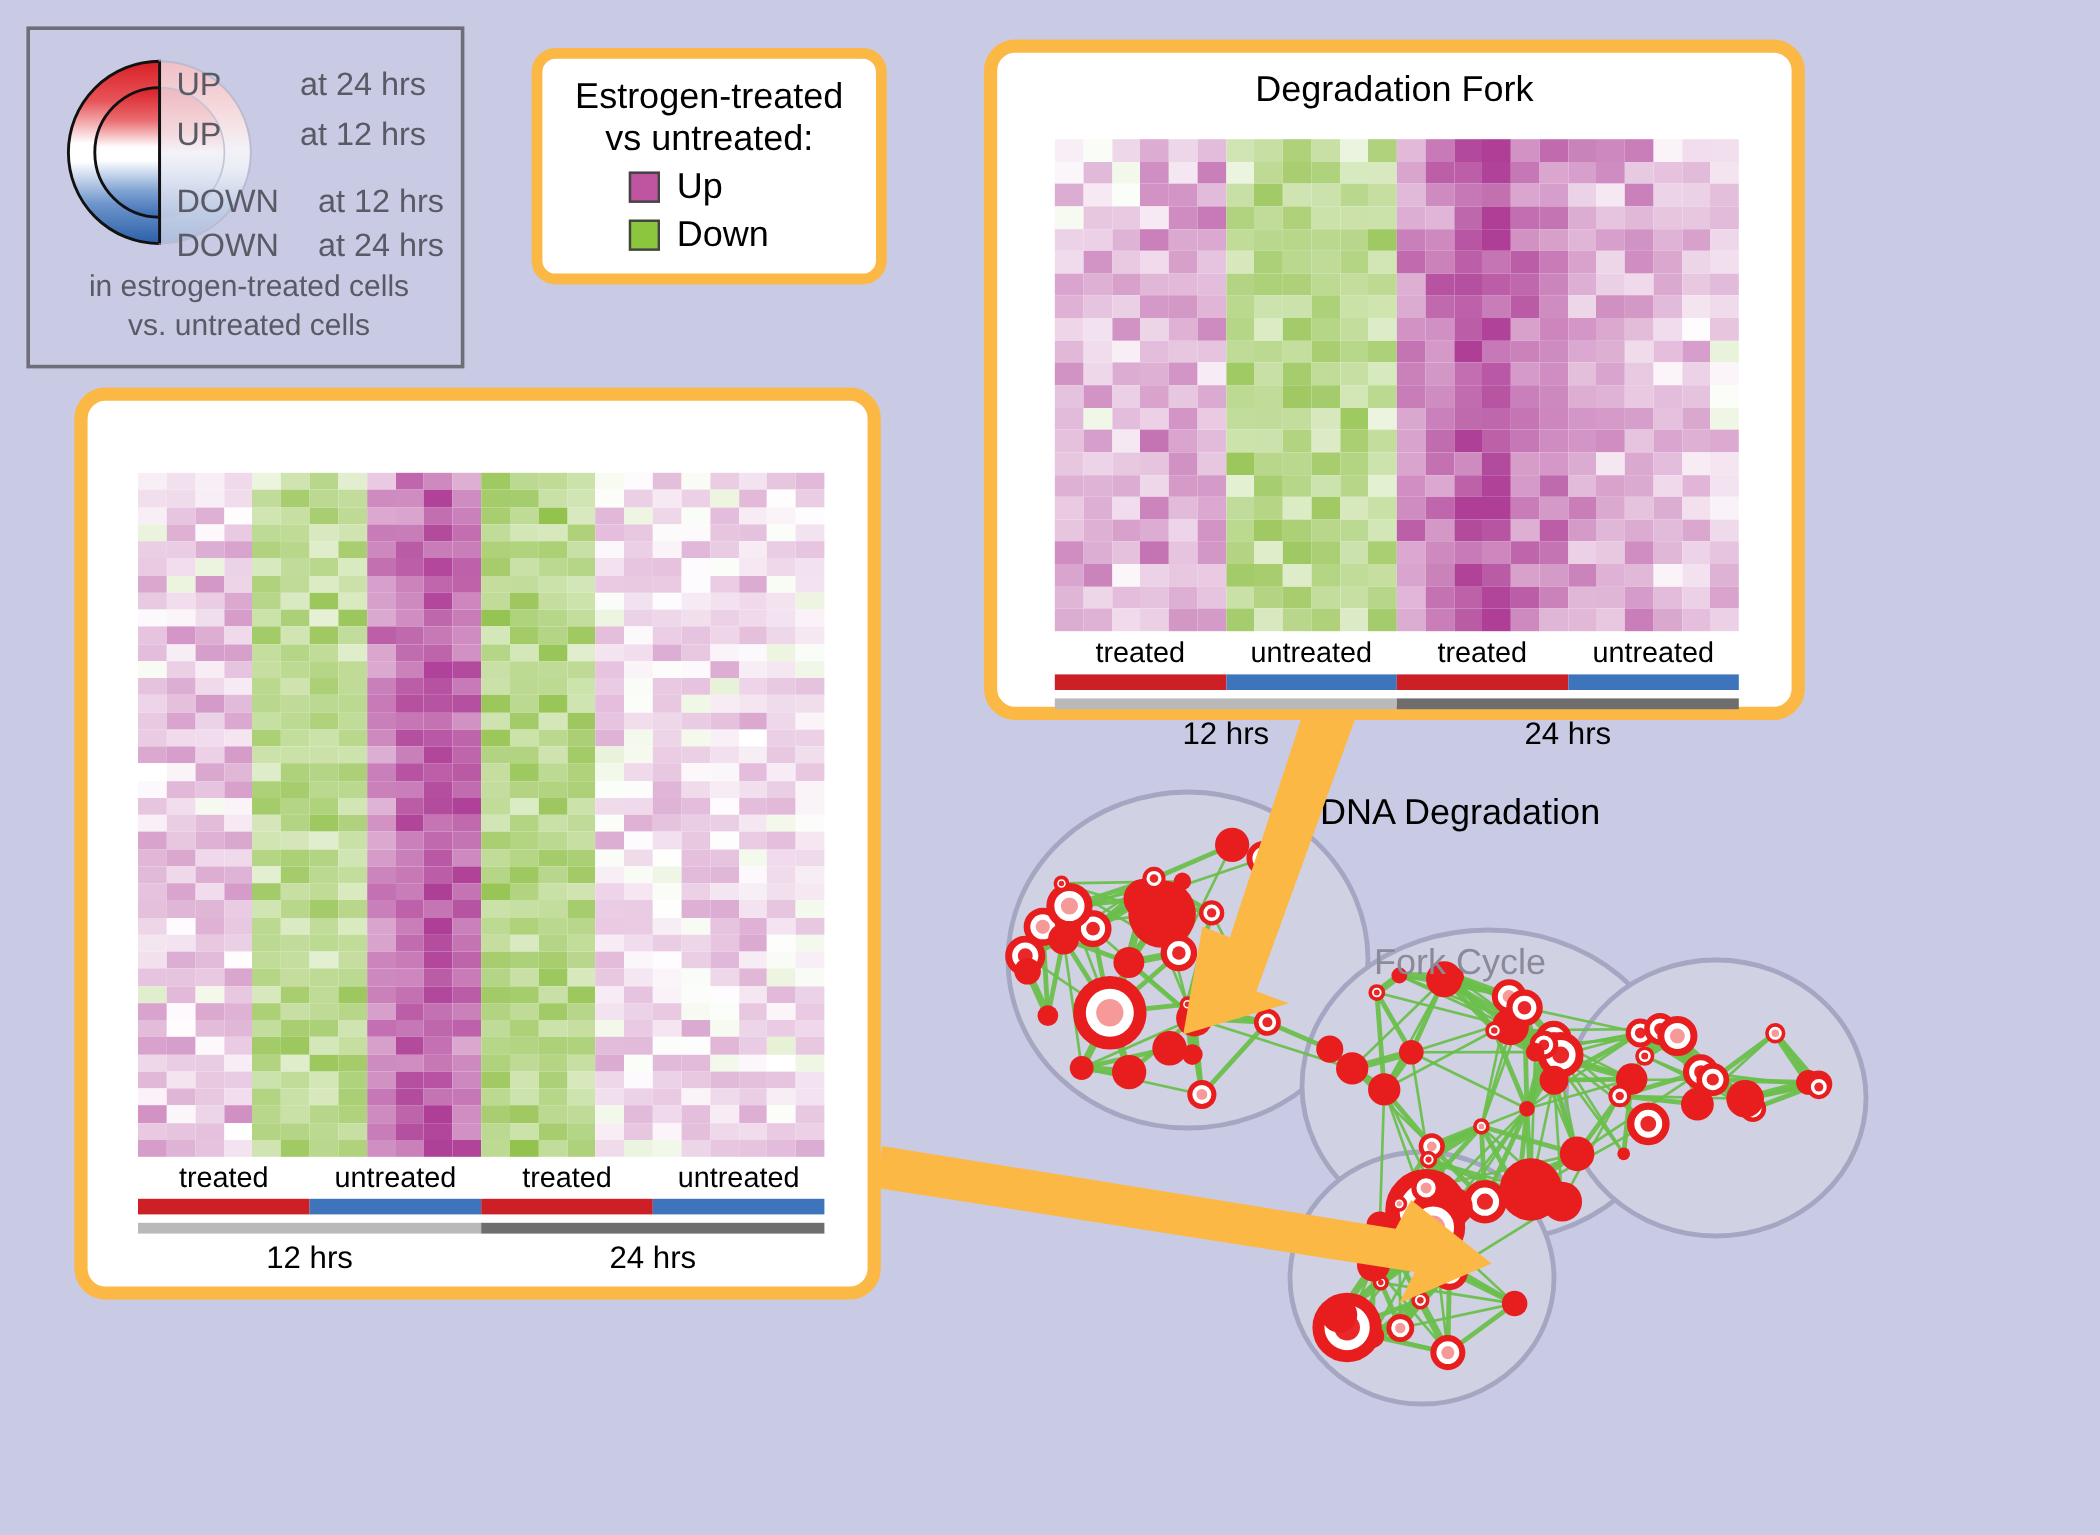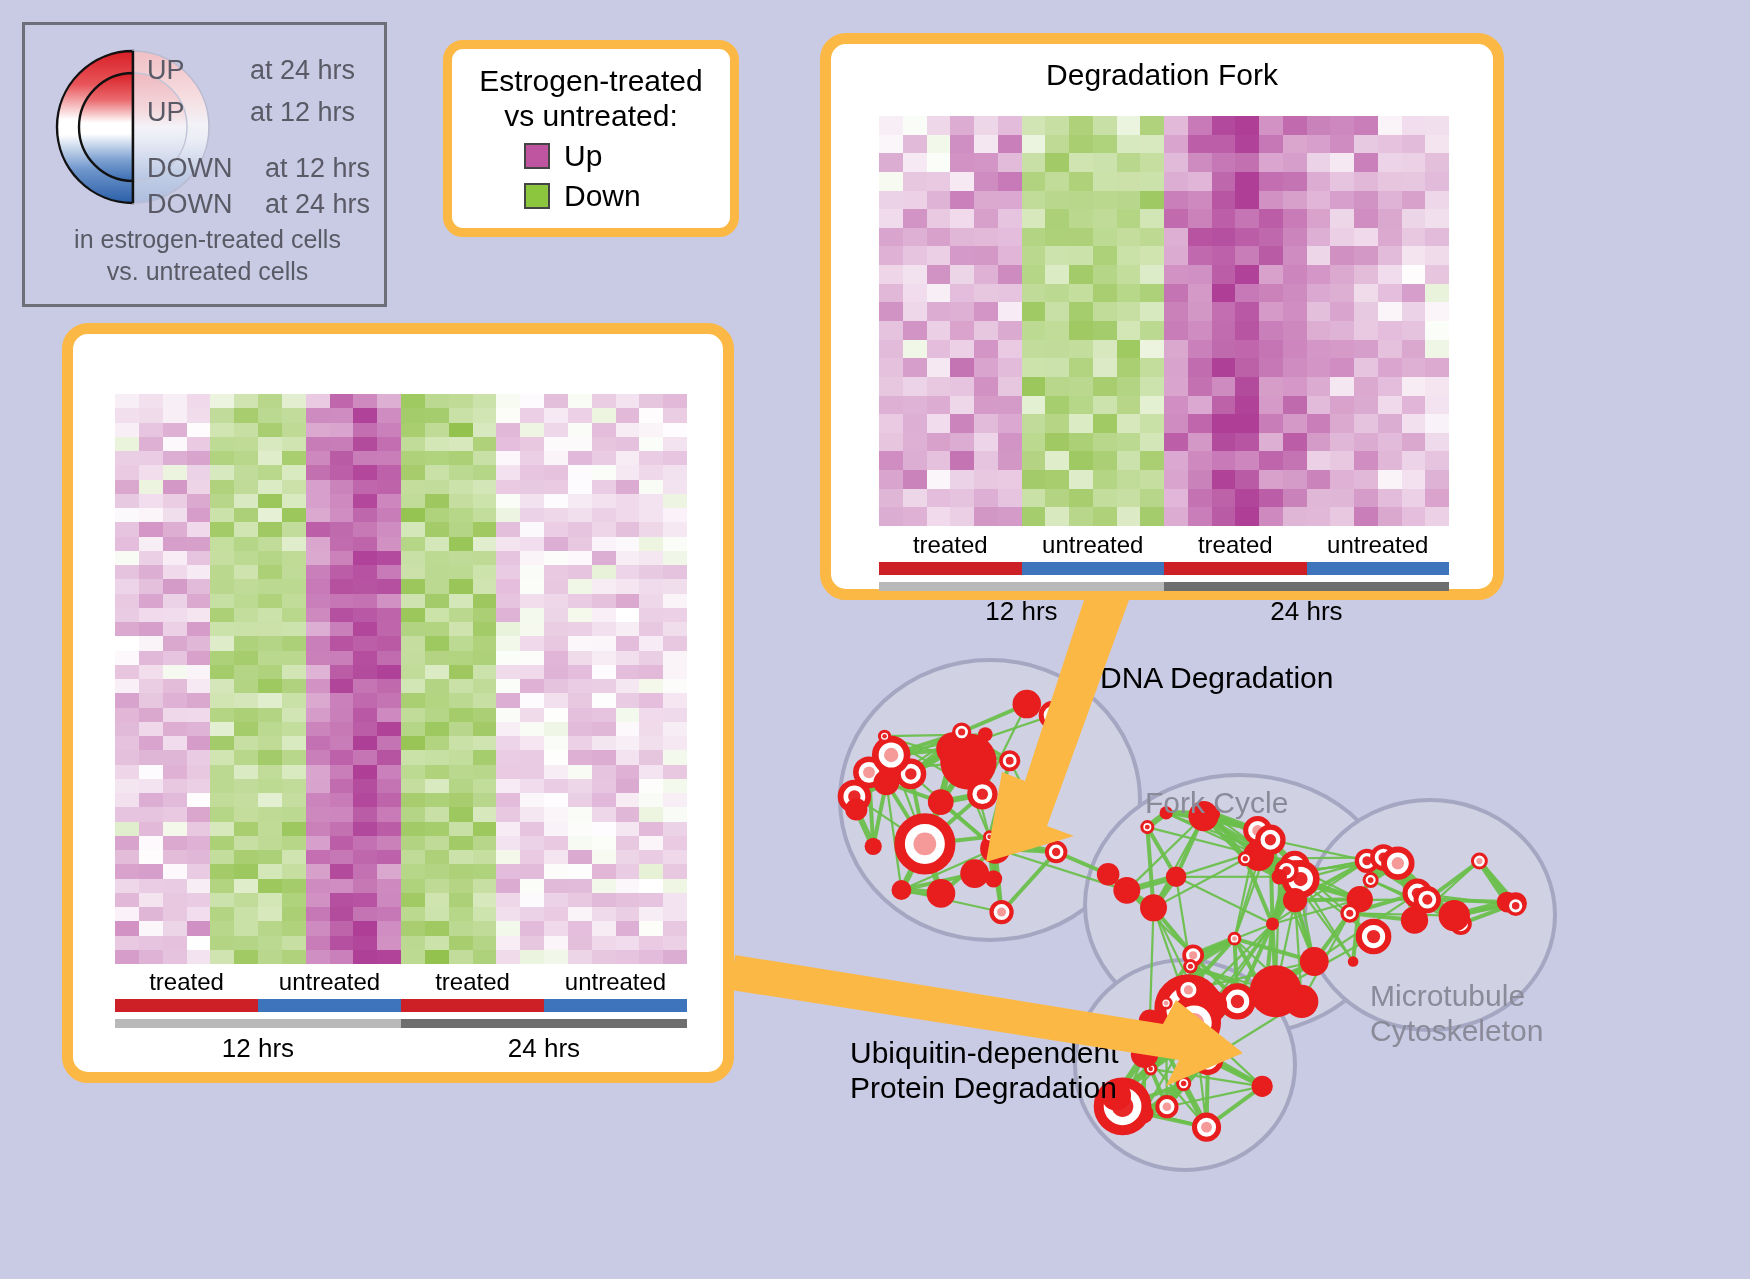--- a/index.html
+++ b/index.html
@@ -2131,24 +2131,20 @@
           <circle cx="354.5385765874442" cy="439.2540701653175" r="13.700614408729885" fill="#e81d1d" fill-opacity="1"></circle>
           <circle cx="332.5783182425696" cy="491.26662604772355" r="23.872928240091042" fill="#ffffff" stroke="#e81d1d" stroke-width="10.026629860838238"></circle>
           <circle cx="332.5783182425696" cy="491.26662604772355" r="10.742817708040969" fill="#e81d1d" fill-opacity="0.95"></circle>
           <circle cx="326.14836601440066" cy="480.6518792688607" r="14.902000288805926" fill="#e81d1d" fill-opacity="1"></circle>
           <circle cx="417.90163490372566" cy="444.7014709212265" r="12.694138435131936" fill="#ffffff" stroke="#e81d1d" stroke-width="5.331538142755413"></circle>
           <circle cx="417.90163490372566" cy="444.7014709212265" r="5.712362295809371" fill="#e81d1d" fill-opacity="0.95"></circle>
         </g>
       </svg>
     <div class="cluster-label black" id="label-dna">DNA Degradation</div>
     <div class="cluster-label gray" id="label-cellcycle">Fork Cycle</div>
-    <div class="cluster-label gray" id="label-microtubule">Microtubule
-Cytoskeleton</div>
-    <div class="cluster-label black" id="label-ubiquitin">Ubiquitin-dependent
-Protein Degradation</div>
   </div>
 
   <svg id="arrows" viewBox="0 0 1750 1279">
 
     <path d="M1084 600 L1129 600 L1047 826 L1074 836 L986 862 L1002 772 L1025 781 Z" fill="#fcb845"></path>
 
     <path d="M735 955 L1163 1024 L1176 1000 L1243 1053 L1166 1086 L1179 1060 L731 990 Z" fill="#fcb845"></path>
   </svg>
 
 </div>

